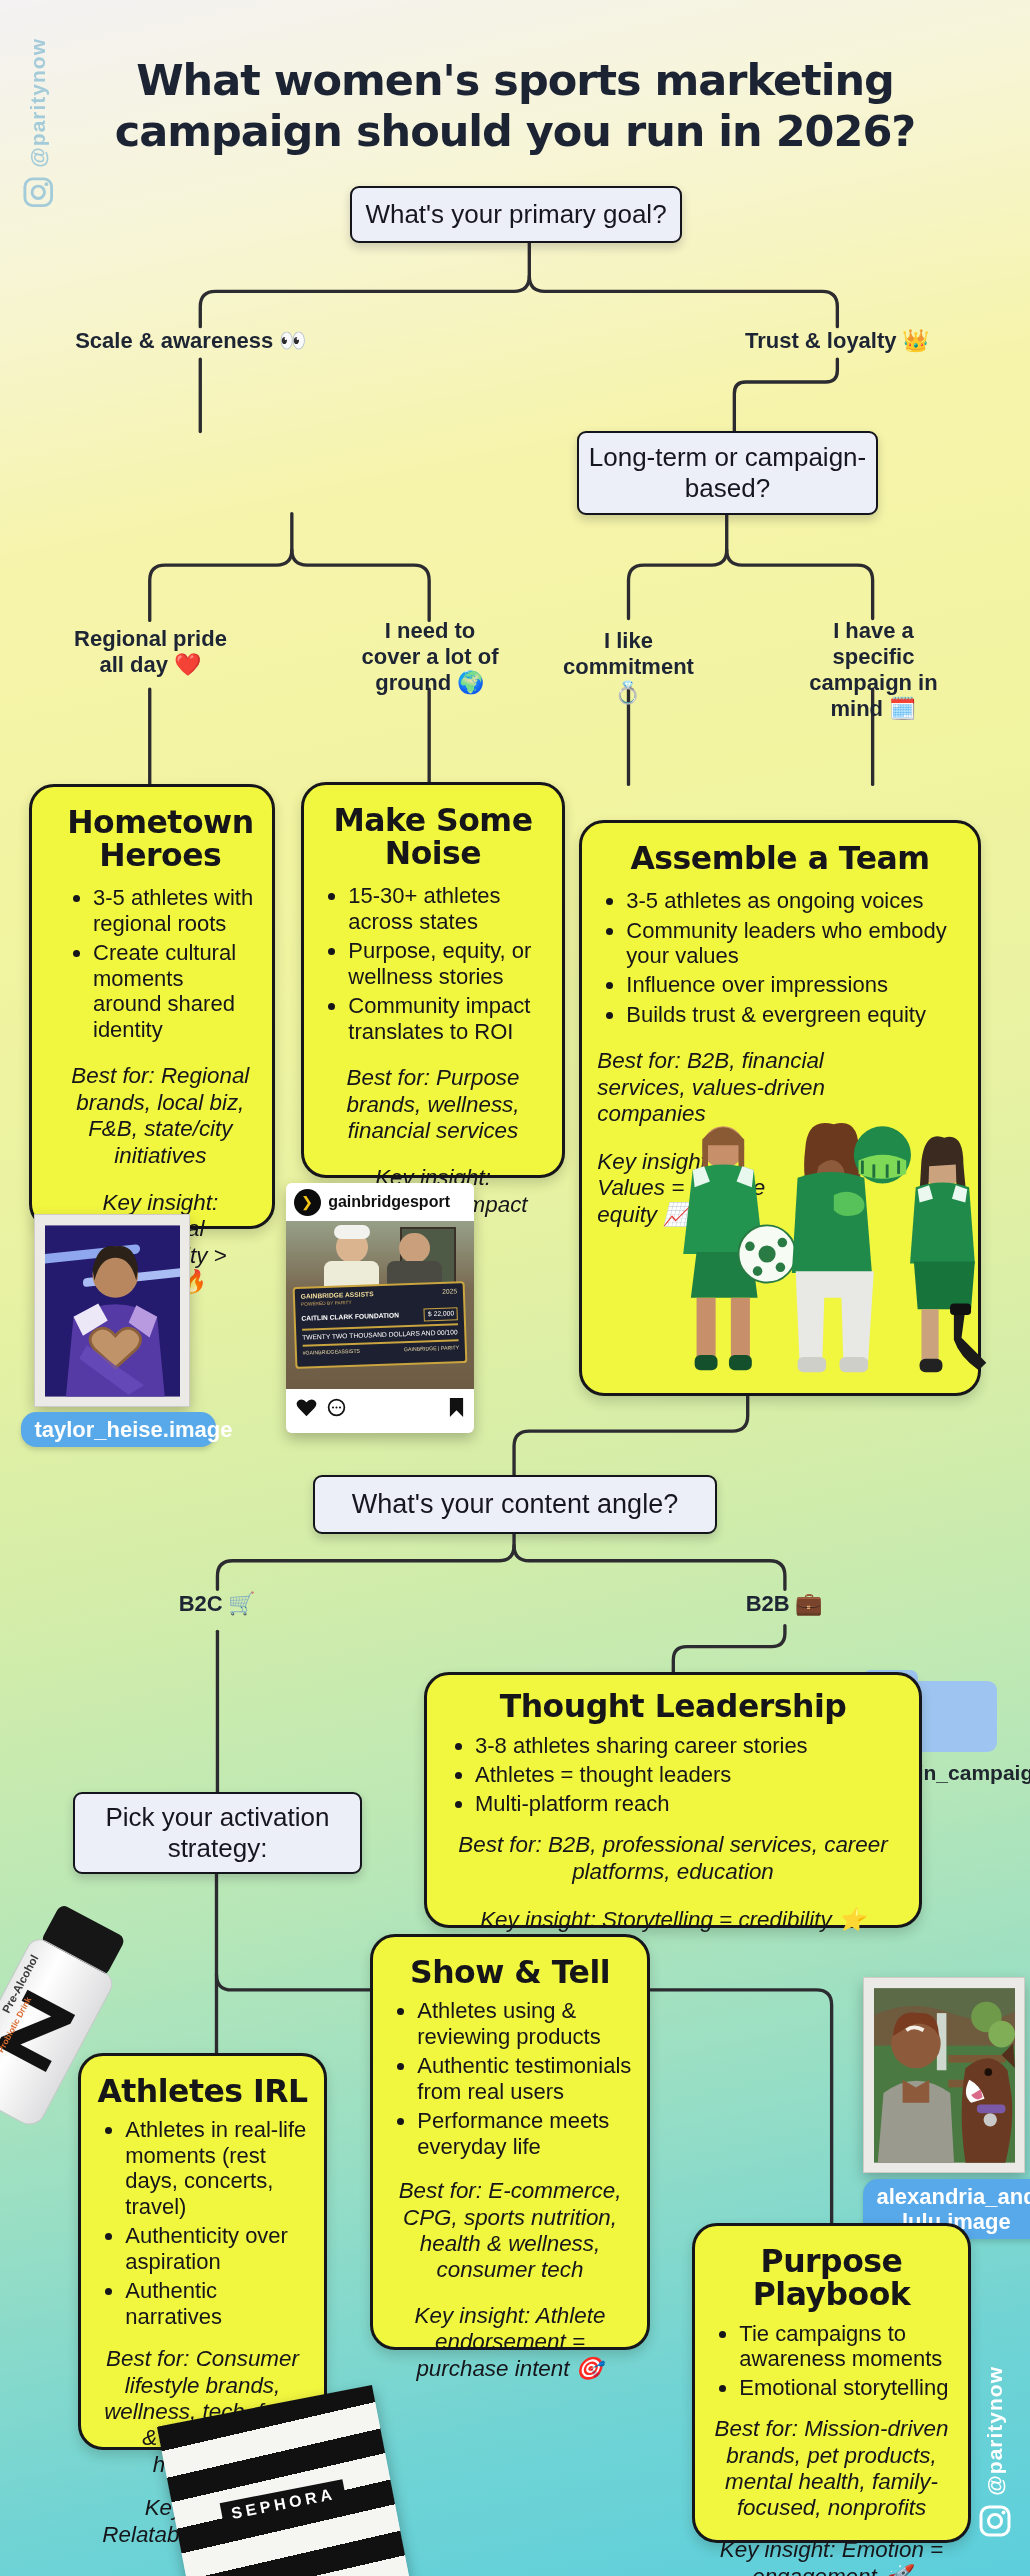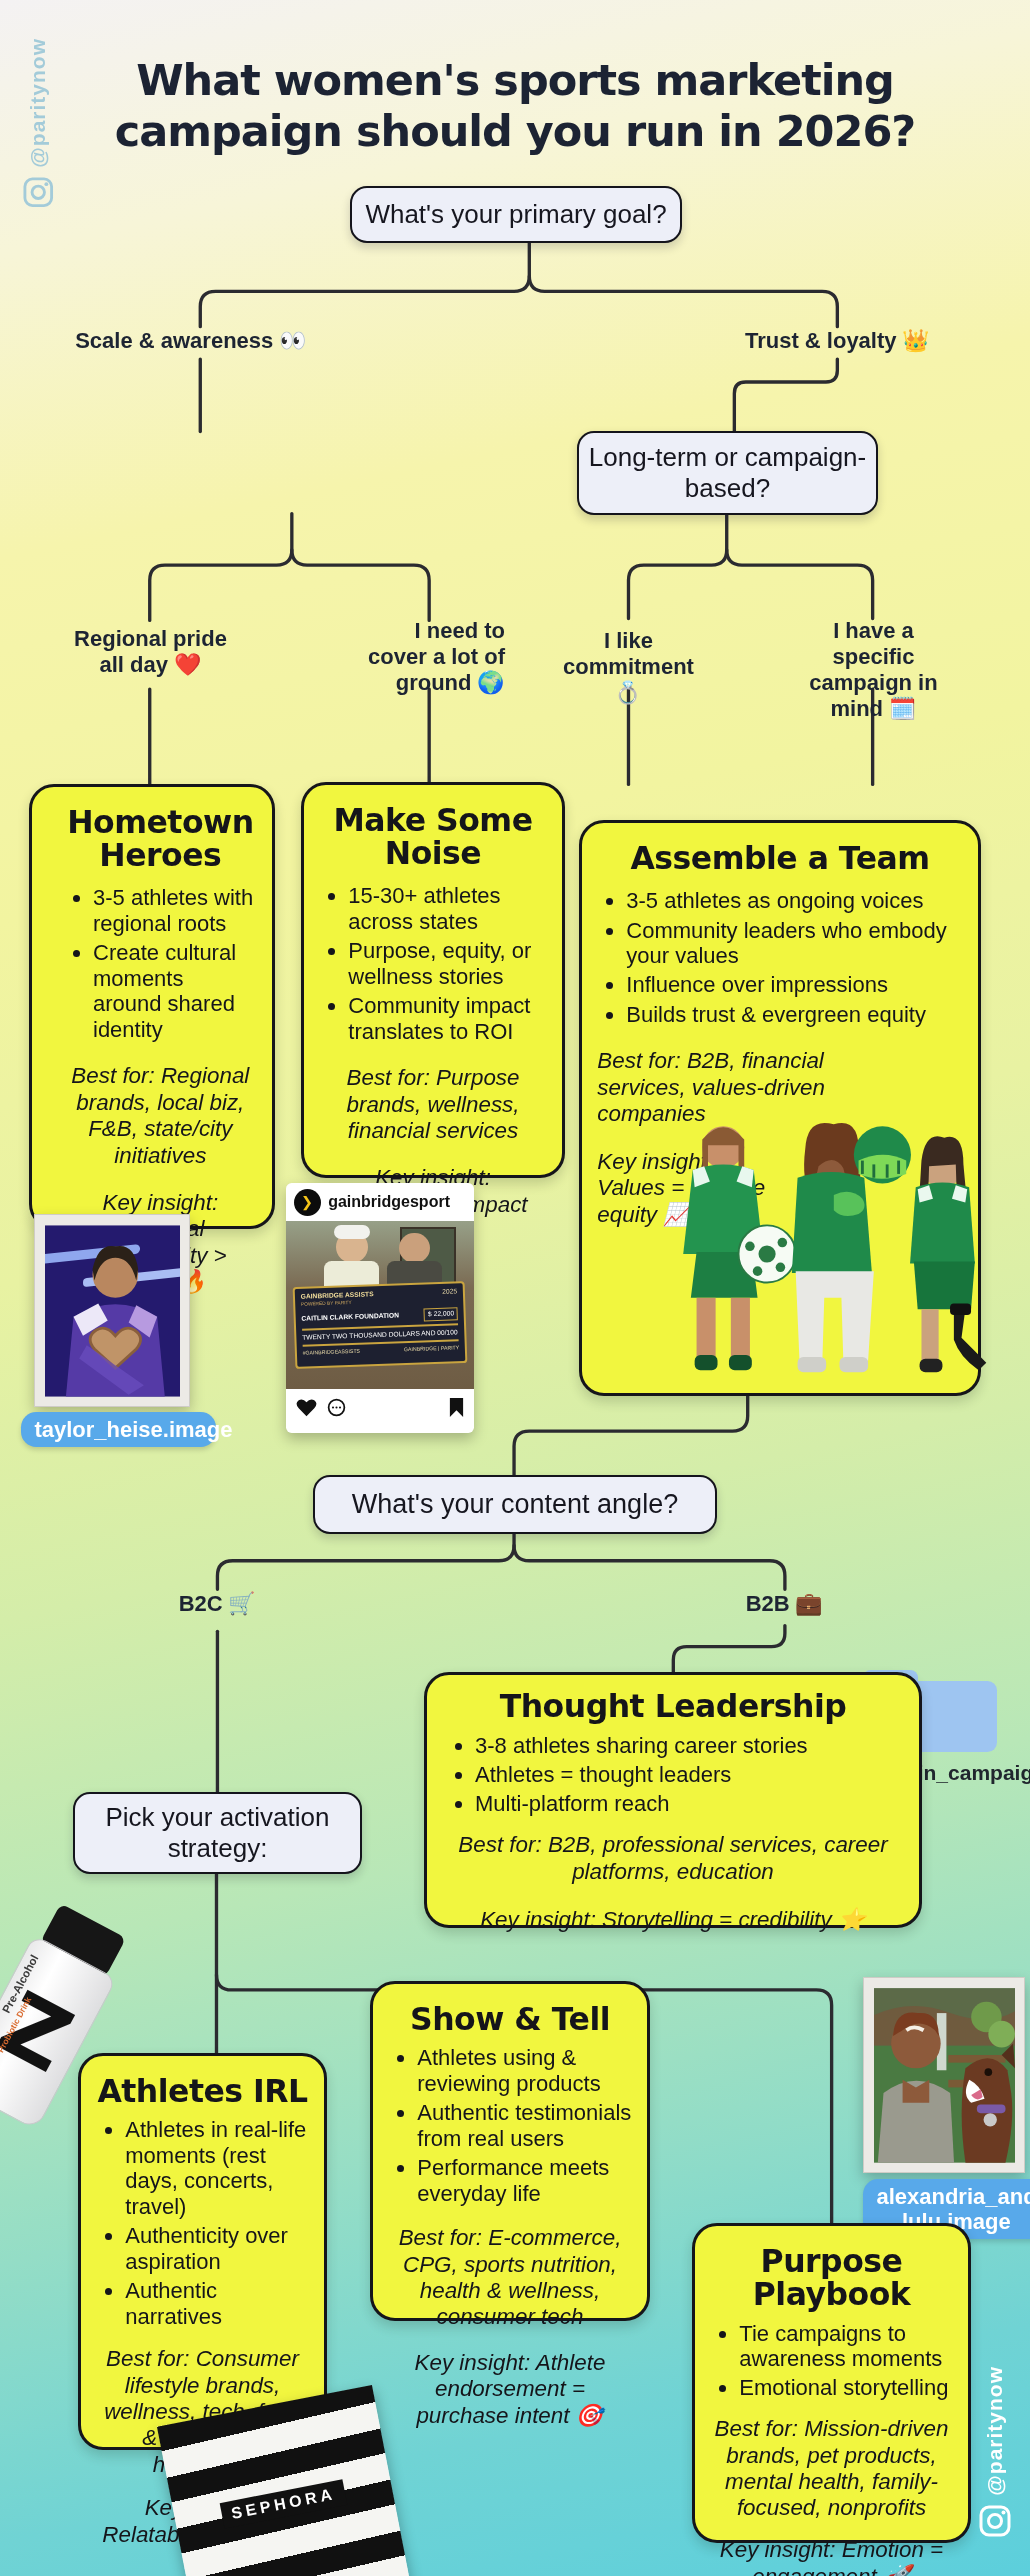--- a/index.html
+++ b/index.html
@@ -2,21 +2,21 @@
 <html><head>
 <meta charset="utf-8">
 <style>
   html,body{margin:0;padding:0;}
   body{font-family:"Liberation Sans","DejaVu Sans",sans-serif;}
   #canvas{position:relative;width:1030px;height:2576px;overflow:hidden;
     background:linear-gradient(168deg,#f4f2f3 0%,#f7f5d8 9%,#f6f4ac 20%,#f2f4a0 33%,#e8f2a2 46%,#d4eda9 58%,#b8e7b7 70%,#94ddc6 81%,#70d3d4 91%,#5ccfdc 100%);}
   .abs{position:absolute;}
   svg.wires{position:absolute;left:0;top:0;z-index:1;}
   svg.wires path{fill:none;stroke:#2b2b30;stroke-width:3.5;stroke-linecap:round;}
-  .qnode{position:absolute;z-index:2;background:#edeff8;border:2.9px solid #14141c;border-radius:17px;
+  .qnode{position:absolute;z-index:2;background:#edeff8;border:2.9px solid #14141c;border-radius:9px;
     display:flex;align-items:center;justify-content:center;text-align:center;
     font-size:26px;color:#16161f;box-shadow:0 4.8px 9.5px rgba(20,20,40,.18);line-height:1.2;padding:3.8px 9.5px;box-sizing:border-box;}
   .branch-label{position:absolute;z-index:2;text-align:center;font-size:22px;font-weight:700;color:#1d2433;line-height:1.18;}
   .card{position:absolute;z-index:2;background:#f1f63f;border:3.3px solid #15151a;border-radius:25px;
     box-sizing:border-box;padding:17px 15.3px;color:#15151a;box-shadow:0 5.7px 11.4px rgba(20,40,20,.18);}
   .card h2{margin:1.9px 0 9.5px 0;text-align:center;font-size:31.5px;line-height:1.05;font-weight:800;font-family:"DejaVu Sans",sans-serif;letter-spacing:-0.5px;}
   .card ul{margin:13.4px 0 0 0;padding-left:29px;font-size:22px;line-height:1.16;font-weight:500;}
   .card ul li{margin-bottom:3.8px;}
   .bestfor,.keyinsight{font-style:italic;font-size:22.4px;line-height:1.18;text-align:center;margin-top:21px;font-weight:500;}
   .title-wrap{position:absolute;z-index:2;text-align:center;font-family:"DejaVu Sans",sans-serif;
@@ -98,21 +98,21 @@
   <div class="qnode" style="left:313px;top:1475px;width:404px;height:59px;font-size:27px;">
     <span>What's your content angle?</span>
   </div>
   <div class="qnode" style="left:73px;top:1792px;width:289px;height:82px;">
     <span>Pick your activation strategy:</span>
   </div>
 
   <div class="branch-label" style="left:67px;top:328px;width:248px;">Scale &amp; awareness 👀</div>
   <div class="branch-label" style="left:725px;top:328px;width:225px;">Trust &amp; loyalty 👑</div>
   <div class="branch-label" style="left:67px;top:626px;width:167px;">Regional pride all day ❤️</div>
-  <div class="branch-label" style="left:355px;top:618px;width:150px;text-align:right;">I need to cover a lot of ground 🌍</div>
+  <div class="branch-label" style="left:355px;top:618px;width:150px;">I need to cover a lot of ground 🌍</div>
   <div class="branch-label" style="left:558px;top:628px;width:141px;">I like commitment 💍</div>
   <div class="branch-label" style="left:795px;top:618px;width:157px;">I have a specific campaign in mind 🗓️</div>
   <div class="branch-label" style="left:170px;top:1591px;width:95px;">B2C 🛒</div>
   <div class="branch-label" style="left:737px;top:1591px;width:95px;">B2B 💼</div>
 
   <div class="card" style="left:29px;top:784px;width:246px;height:445px;padding-left:32px;">
     <h2>Hometown Heroes</h2>
     <ul>
         <li>3-5 athletes with regional roots</li>
         <li>Create cultural moments around shared identity</li>
@@ -283,21 +283,21 @@
     <h2>Athletes IRL</h2>
     <ul style="margin-top:7.6px;">
         <li>Athletes in real-life moments (rest days, concerts, travel)</li>
         <li>Authenticity over aspiration</li>
         <li>Authentic narratives</li>
       </ul>
     <div class="bestfor" style="margin-top:17px;">Best for: Consumer lifestyle brands, wellness, tech, food &amp; beverage, hospitality</div>
     <div class="keyinsight" style="margin-top:17px;">Key insight: Relatability converts 💯</div>
   </div>
 
-  <div class="card" style="left:370px;top:1981px;width:280px;height:340px;">
+  <div class="card" style="left:370px;top:1934px;width:280px;height:416px;">
     <h2>Show &amp; Tell</h2>
     <ul style="margin-top:7.6px;">
         <li>Athletes using &amp; reviewing products</li>
         <li>Authentic testimonials from real users</li>
         <li>Performance meets everyday life</li>
       </ul>
     <div class="bestfor" style="margin-top:19px;">Best for: E-commerce, CPG, sports nutrition, health &amp; wellness, consumer tech</div>
     <div class="keyinsight" style="margin-top:19px;">Key insight: Athlete endorsement = purchase intent 🎯</div>
   </div>
 

